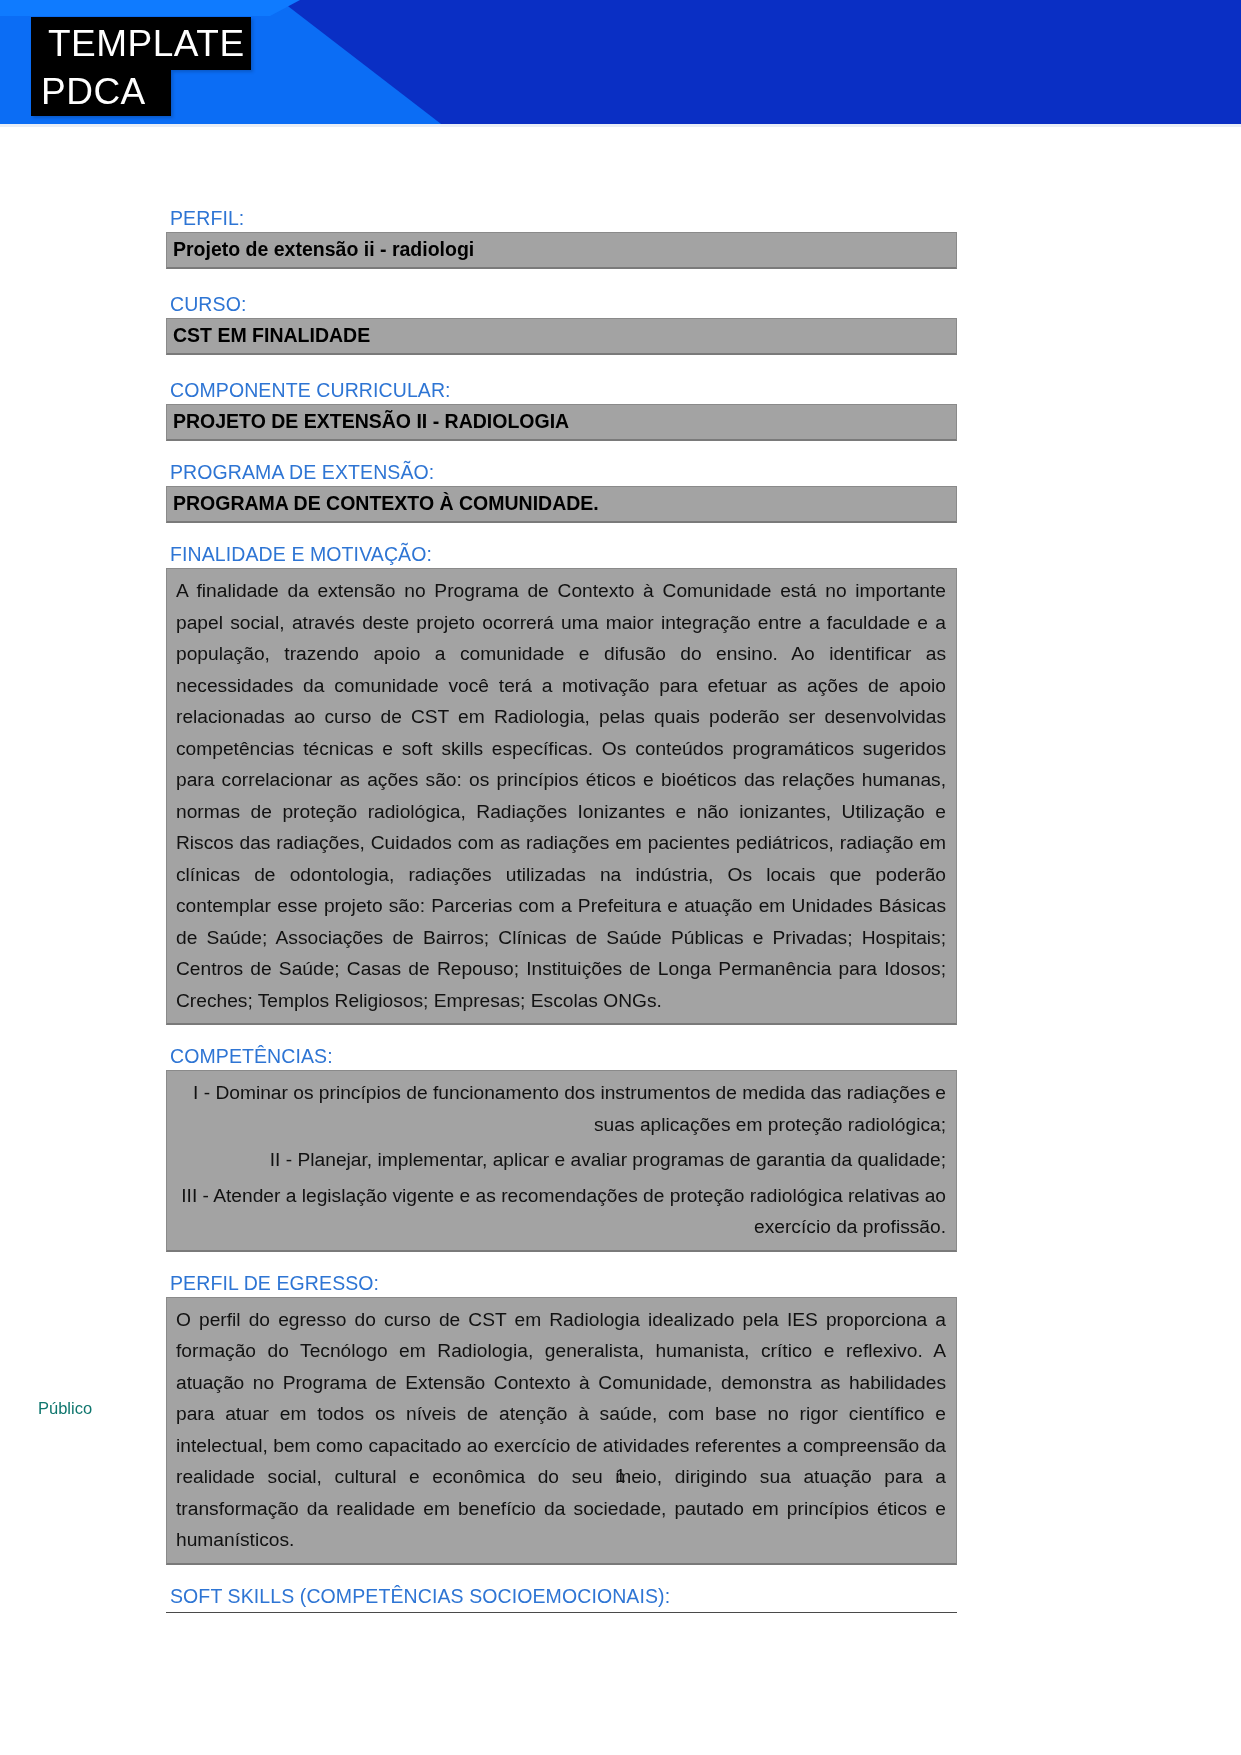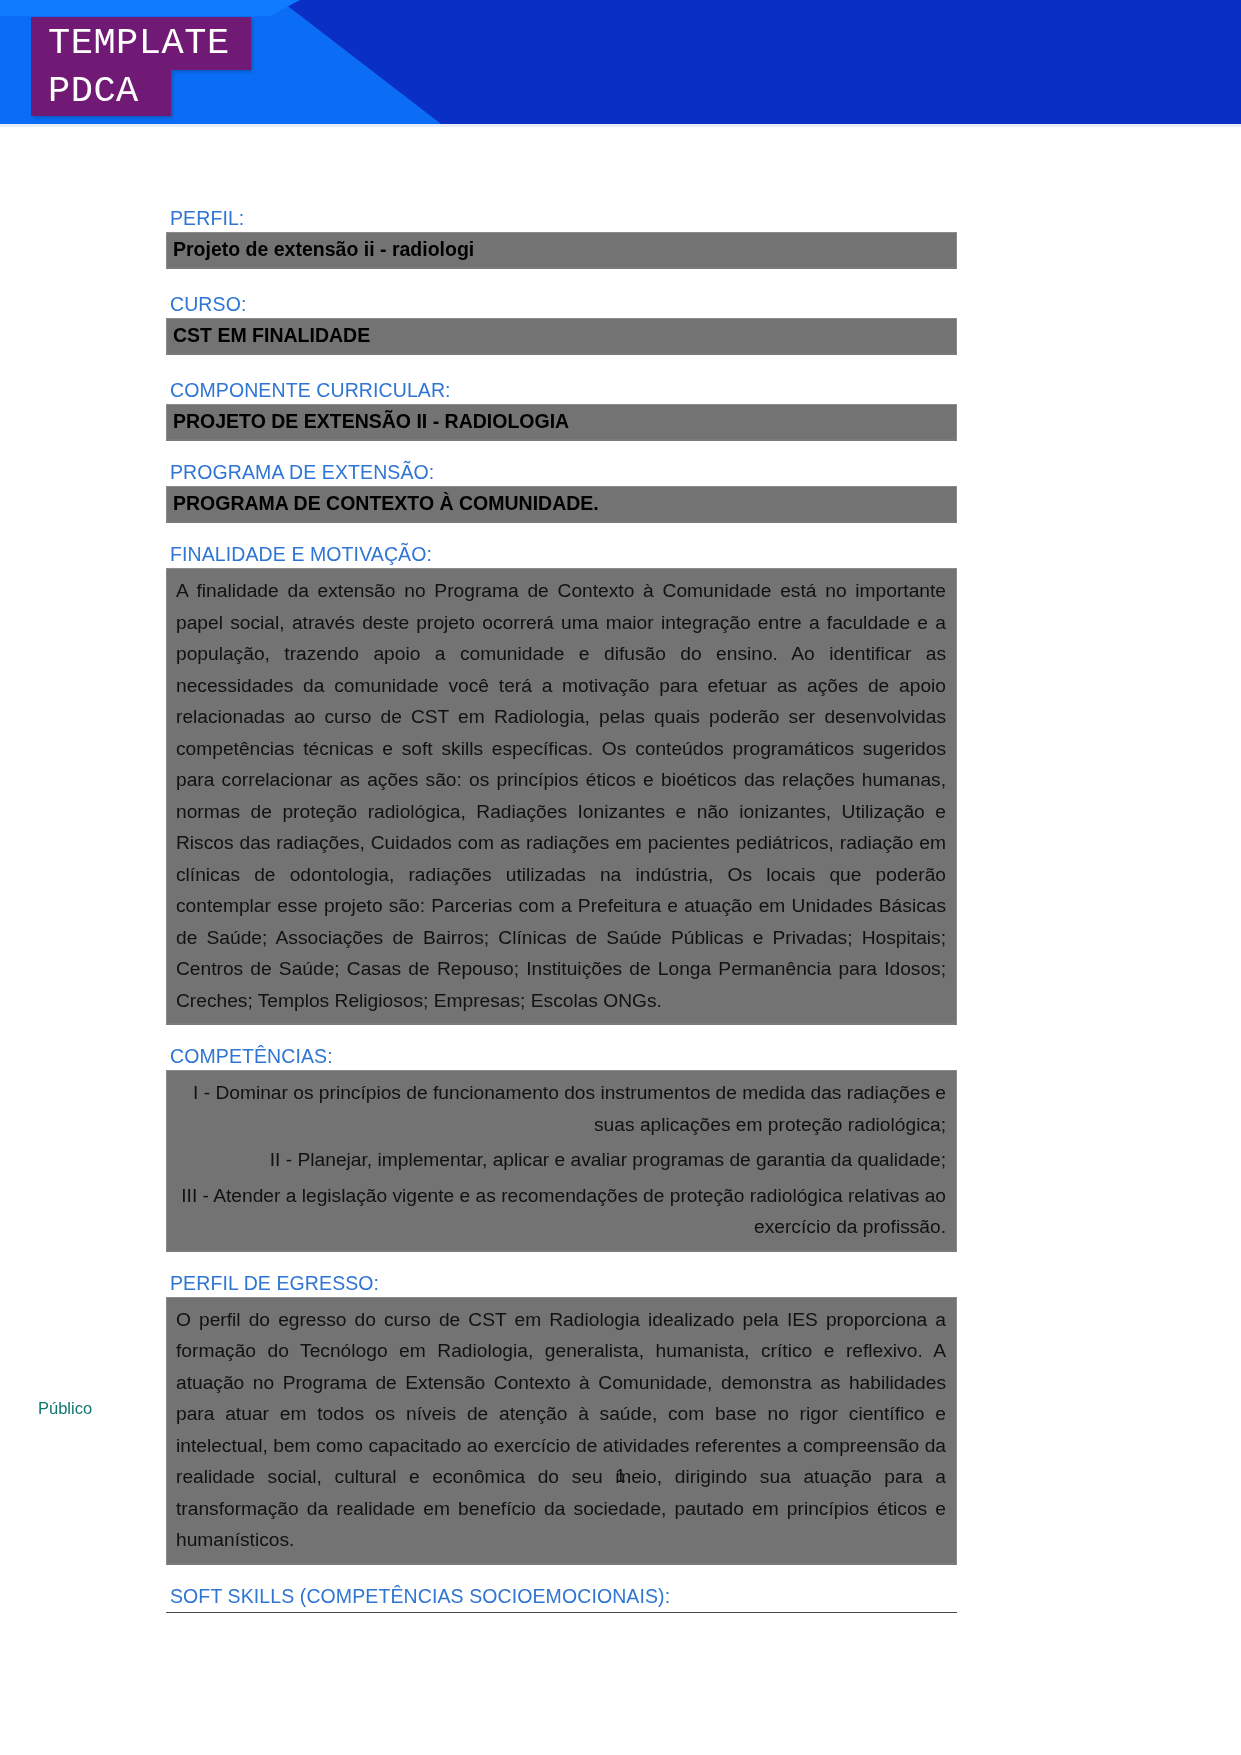--- a/index.html
+++ b/index.html
@@ -36,44 +36,44 @@
     position: absolute;
     left: 0;
     top: 0;
     width: 300px;
     height: 16px;
     background: #0f7bff;
     clip-path: polygon(0 0, 300px 0, 270px 16px, 0 16px);
   }
   .logo-box {
     position: absolute;
-    background: #701a75;
+    background: #000000;
     color: #ffffff;
-    font-family: Liberation Mono, monospace;
+    font-family: Liberation Sans, sans-serif;
     letter-spacing: 0.5px;
     box-shadow: 2px 2px 3px rgba(0,0,0,0.18);
   }
   .logo-top {
     left: 31px;
     top: 17px;
     width: 220px;
     height: 53px;
     font-size: 37px;
     line-height: 53px;
     padding-left: 17px;
     box-sizing: border-box;
   }
   .logo-bottom {
     left: 31px;
     top: 70px;
     width: 140px;
     height: 46px;
     font-size: 37px;
     line-height: 43px;
-    padding-left: 17px;
+    padding-left: 10px;
     box-sizing: border-box;
   }
   .banner-underline {
     position: absolute;
     left: 0;
     top: 124px;
     width: 1241px;
     height: 4px;
     background: #e9eef6;
   }
@@ -99,21 +99,21 @@
     margin: 0 0 1px 4px;
     letter-spacing: 0.1px;
     white-space: nowrap;
   }
   .section-gap { height: 22px; }
   .section-gap-sm { height: 18px; }
 
   .box {
     border: 1px solid #8a8a8a;
     border-bottom: 2px solid #7a7a7a;
-    background: #737373;
+    background: #a3a3a3;
     box-sizing: border-box;
     padding: 4px 6px 5px 6px;
   }
   .box-value {
     font-size: 19.5px;
     font-weight: bold;
     color: #000;
     line-height: 25px;
     white-space: nowrap;
   }

